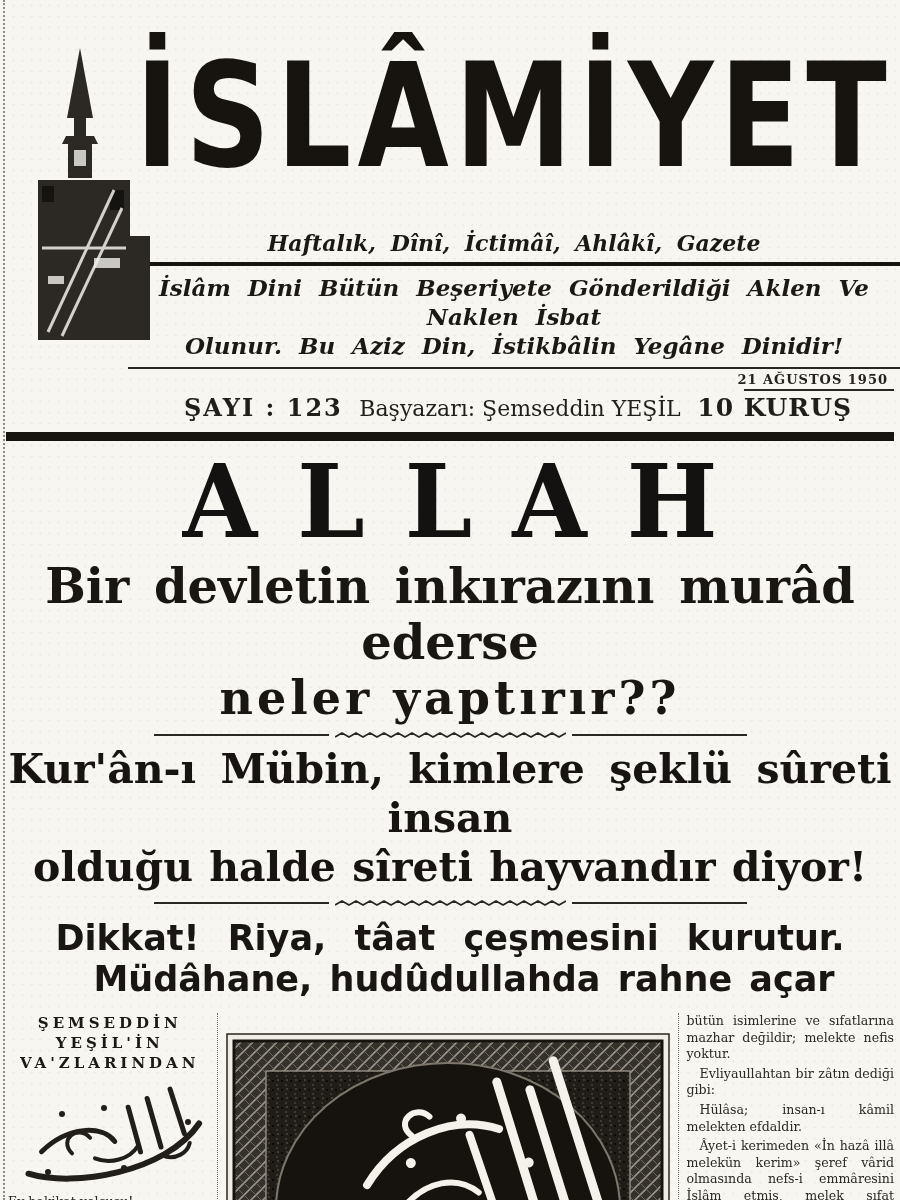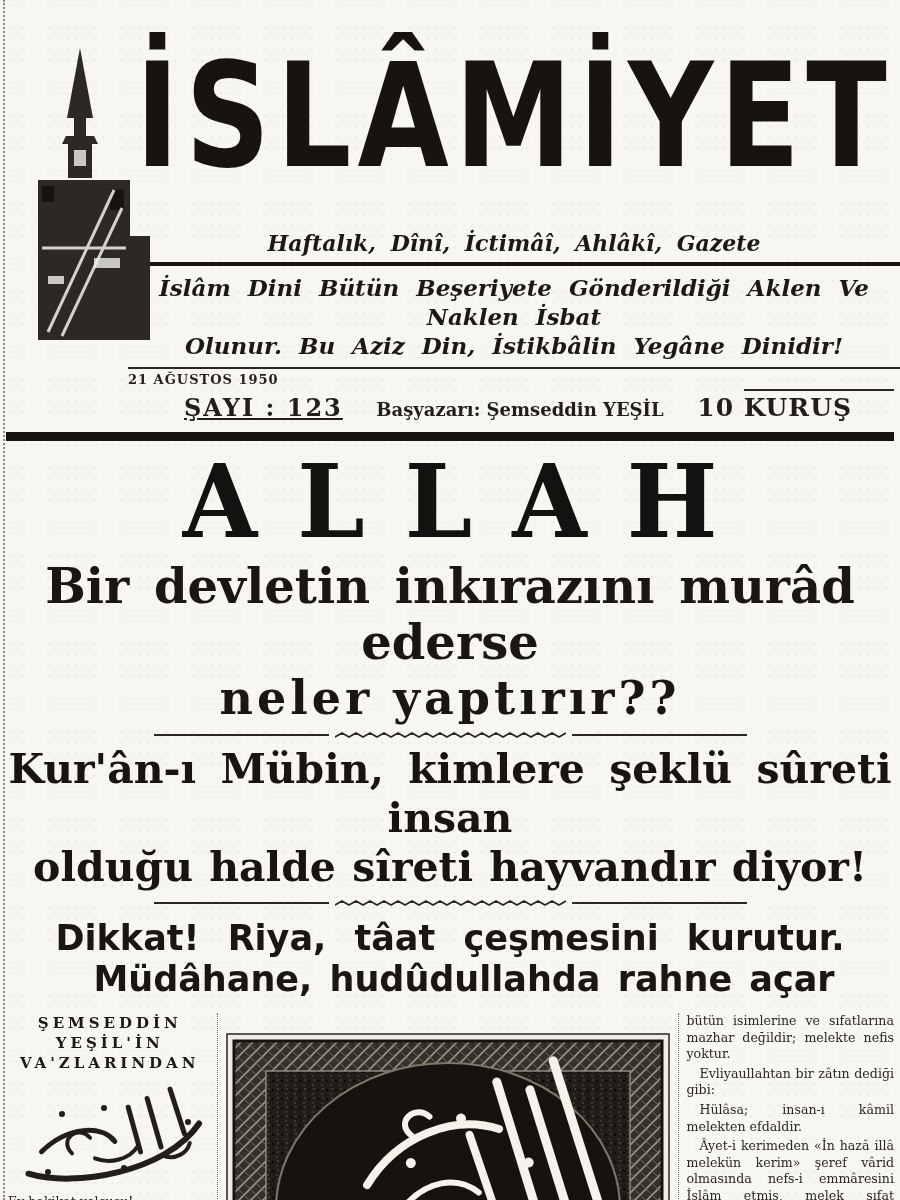--- a/index.html
+++ b/index.html
@@ -38,30 +38,30 @@
     text-align:center;font-weight:bold;font-style:italic;
     font-size:22px;margin-top:36px;word-spacing:7px;color:#1c1914;
   }
   .rule-heavy{height:4px;background:#17140f;margin:6px 0 0 128px;}
   .motto{
     margin-left:128px;text-align:center;font-weight:bold;font-style:italic;
     font-size:23px;line-height:1.25;margin-top:8px;word-spacing:9px;color:#1c1914;
   }
   .rule-thin{height:2px;background:#2a2620;margin:7px 0 0 128px;}
   .dateline{
-    margin-left:128px;padding-right:12px;
+    margin-left:128px;text-align:right;padding-right:12px;
     font-weight:bold;font-size:13px;letter-spacing:1px;margin-top:3px;color:#26221c;
   }
   .date-rule{margin-left:auto;margin-right:6px;width:150px;height:2px;background:#2a2620;margin-top:2px;}
   .info-row{
     margin-left:128px;display:flex;align-items:baseline;
     justify-content:space-between;padding:2px 48px 6px 56px;
   }
-  .issue-no{font-weight:bold;font-size:24px;letter-spacing:2px;text-decoration:underline;}
-  .editor{font-weight:bold;font-size:18px;}
+  .issue-no{font-weight:bold;font-size:24px;letter-spacing:2px;}
+  .editor{font-weight:normal;font-size:22px;}
   .price{font-weight:bold;font-size:25px;letter-spacing:1px;}
   .bar-thick{height:9px;background:#17140f;margin:4px 6px 0 6px;}
 
   
   .headline-allah{
     text-align:center;font-weight:bold;font-size:96px;line-height:1;
     letter-spacing:40px;color:#141210;margin-top:10px;
     transform:scaleY(1.06);transform-origin:top center;height:100px;
     text-indent:40px;
   }

